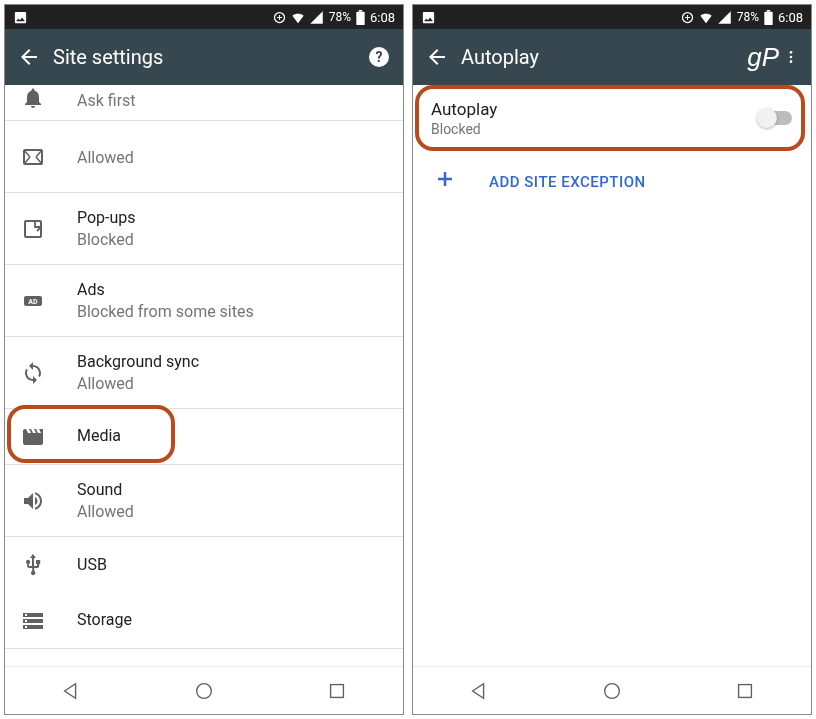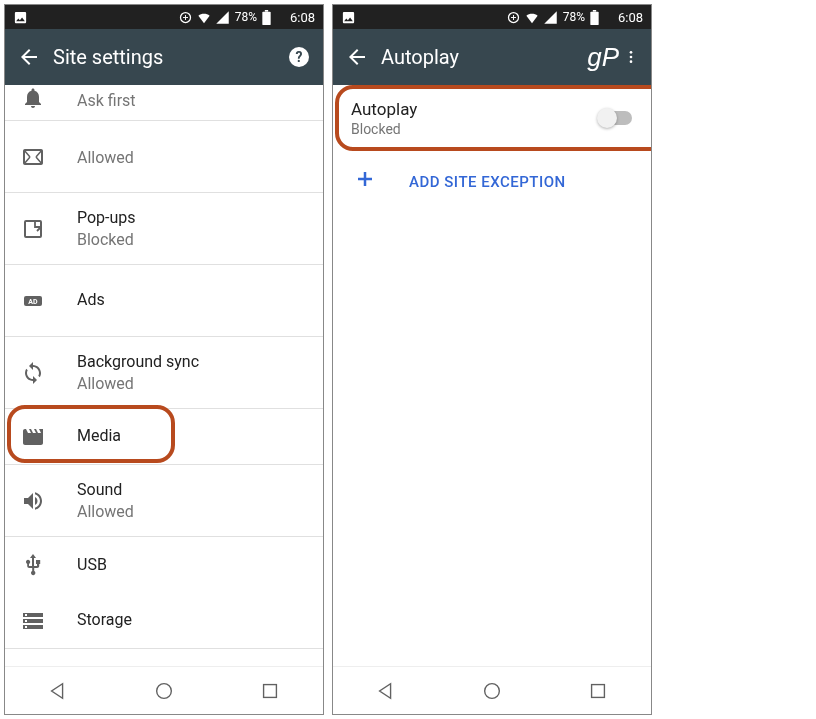--- a/index.html
+++ b/index.html
@@ -6,21 +6,21 @@
     body {
       font-family: Roboto, -apple-system, BlinkMacSystemFont, "Segoe UI", Arial, sans-serif;
       background: #fff;
       width: 816px;
       height: 719px;
       display: flex;
       gap: 8px;
       padding: 4px;
     }
     .phone {
-      width: 320px;
+      width: 400px;
       height: 711px;
       border: 1px solid #888;
       display: flex;
       flex-direction: column;
       background: #fff;
       overflow: hidden;
     }
     
     .status-bar {
       height: 24px;
@@ -29,21 +29,21 @@
       display: flex;
       align-items: center;
       justify-content: space-between;
       padding: 0 8px;
       font-size: 13px;
     }
     .status-left { display: flex; align-items: center; gap: 4px; }
     .status-right { display: flex; align-items: center; gap: 3px; }
     .status-right svg { display: block; }
     .battery-text { font-size: 12px; margin: 0 2px; }
-    .clock { font-size: 13px; margin-left: 16px; }
+    .clock { font-size: 13px; margin-left: 2px; }
     
     .app-bar {
       height: 56px;
       background: #37474F;
       color: #fff;
       display: flex;
       align-items: center;
       padding: 0 12px;
     }
     .back-arrow { width: 24px; height: 24px; cursor: pointer; }
@@ -237,20 +237,21 @@
       </div>
     </div>
 
     <div class="list-item">
       <svg class="item-icon" viewBox="0 0 24 24" fill="currentColor">
           <rect x="3" y="7" width="18" height="10" rx="2"></rect>
           <text x="12" y="15" font-size="7" font-weight="bold" text-anchor="middle" fill="#fff">AD</text>
         </svg>
       <div class="item-text">
         <div class="item-title">Ads</div>
+        <div class="item-sub">Blocked from some sites</div>
       </div>
     </div>
 
     <div class="list-item">
       <svg class="item-icon" viewBox="0 0 24 24" fill="currentColor">
           <path d="M12 4V1L8 5l4 4V6c3.3 0 6 2.7 6 6 0 1-.3 2-.7 2.8l1.5 1.5C19.5 15 20 13.6 20 12c0-4.4-3.6-8-8-8zm0 14c-3.3 0-6-2.7-6-6 0-1 .3-2 .7-2.8L5.2 7.7C4.5 9 4 10.4 4 12c0 4.4 3.6 8 8 8v3l4-4-4-4v3z"></path>
         </svg>
       <div class="item-text">
         <div class="item-title">Background sync</div>
         <div class="item-sub">Allowed</div>

